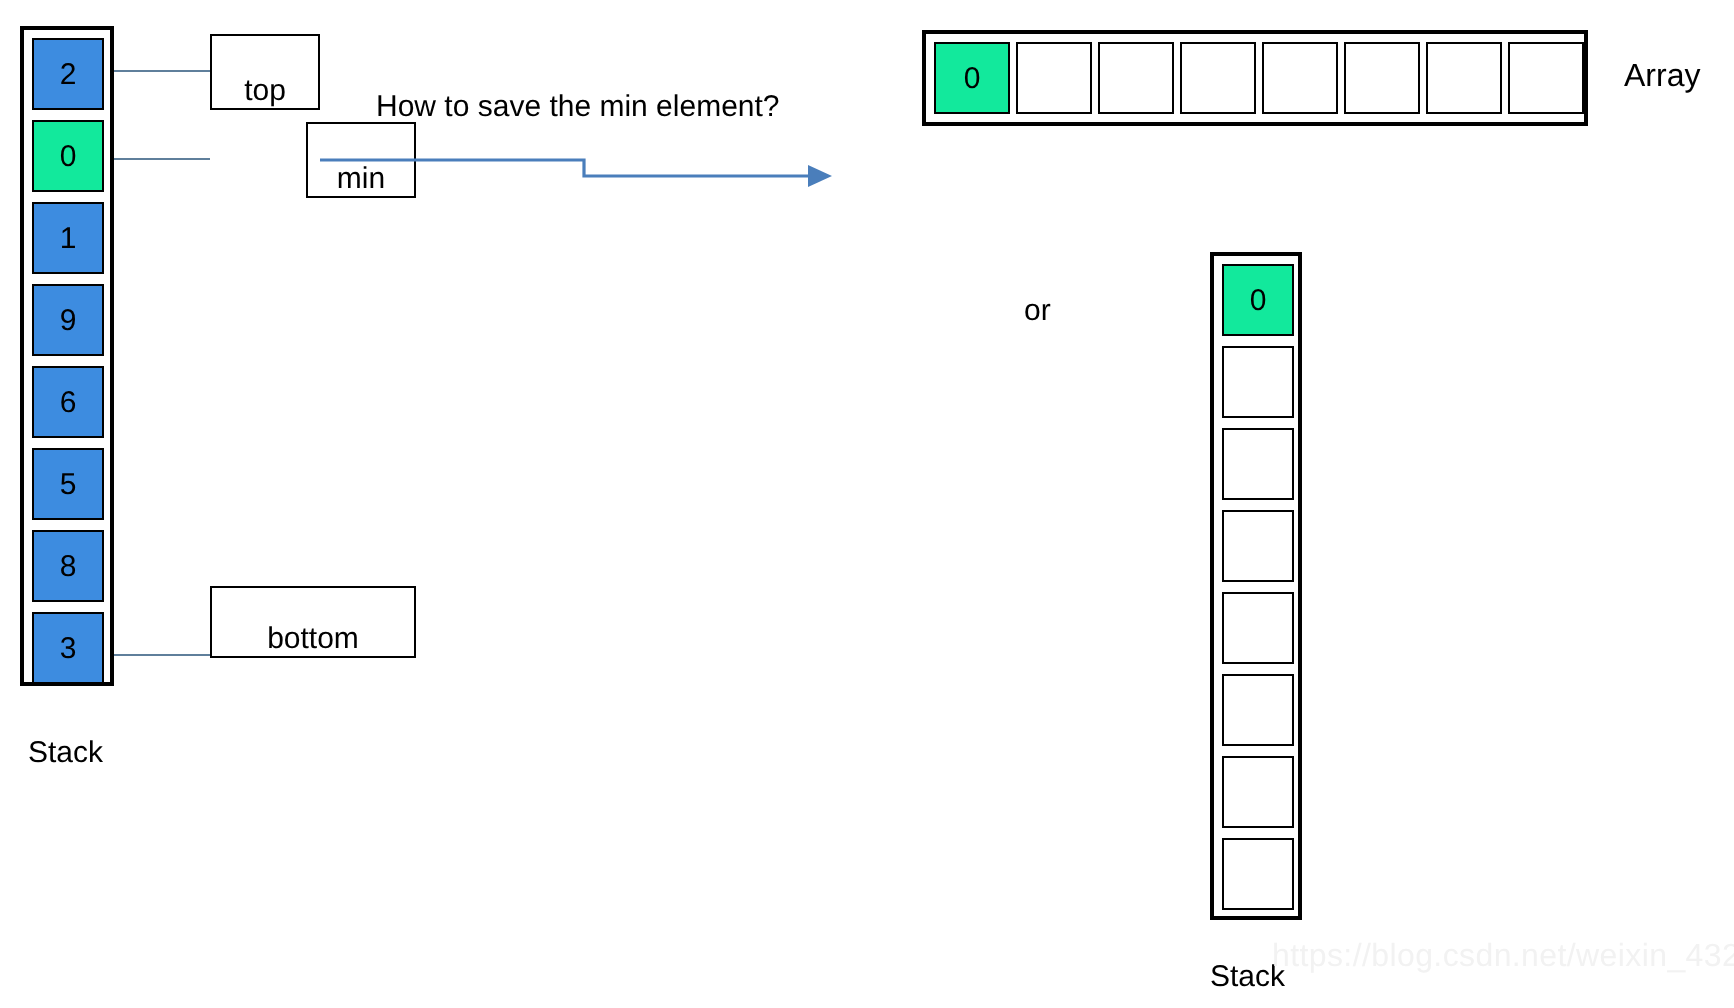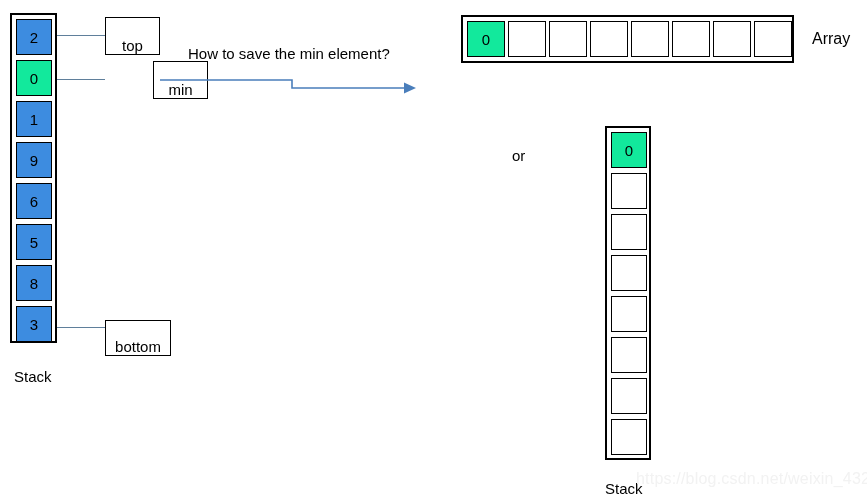--- a/index.html
+++ b/index.html
@@ -57,21 +57,21 @@
     box-sizing: border-box;
     background: #ffffff;
     display: flex;
     align-items: flex-end;
     justify-content: center;
     font-size: 15px;
     color: #000000;
   }
   #top-box    { left: 105px; top: 17px;  width: 55px;  height: 38px; }
   #min-box    { left: 105px; top: 61px;  width: 55px;  height: 38px; margin-left: 48px; }
-  #bottom-box { left: 105px; top: 320px; width: 66px;  height: 36px; }
+  #bottom-box { left: 105px; top: 293px; width: 103px;  height: 36px; }
 
   
   .connector {
     position: absolute;
     height: 1px;
     background: #5f7f9b;
   }
   #conn-top    { left: 57px; top: 35px;  width: 48px; }
   #conn-min    { left: 57px; top: 79px;  width: 48px; }
   #conn-bottom { left: 57px; top: 327px; width: 48px; }

